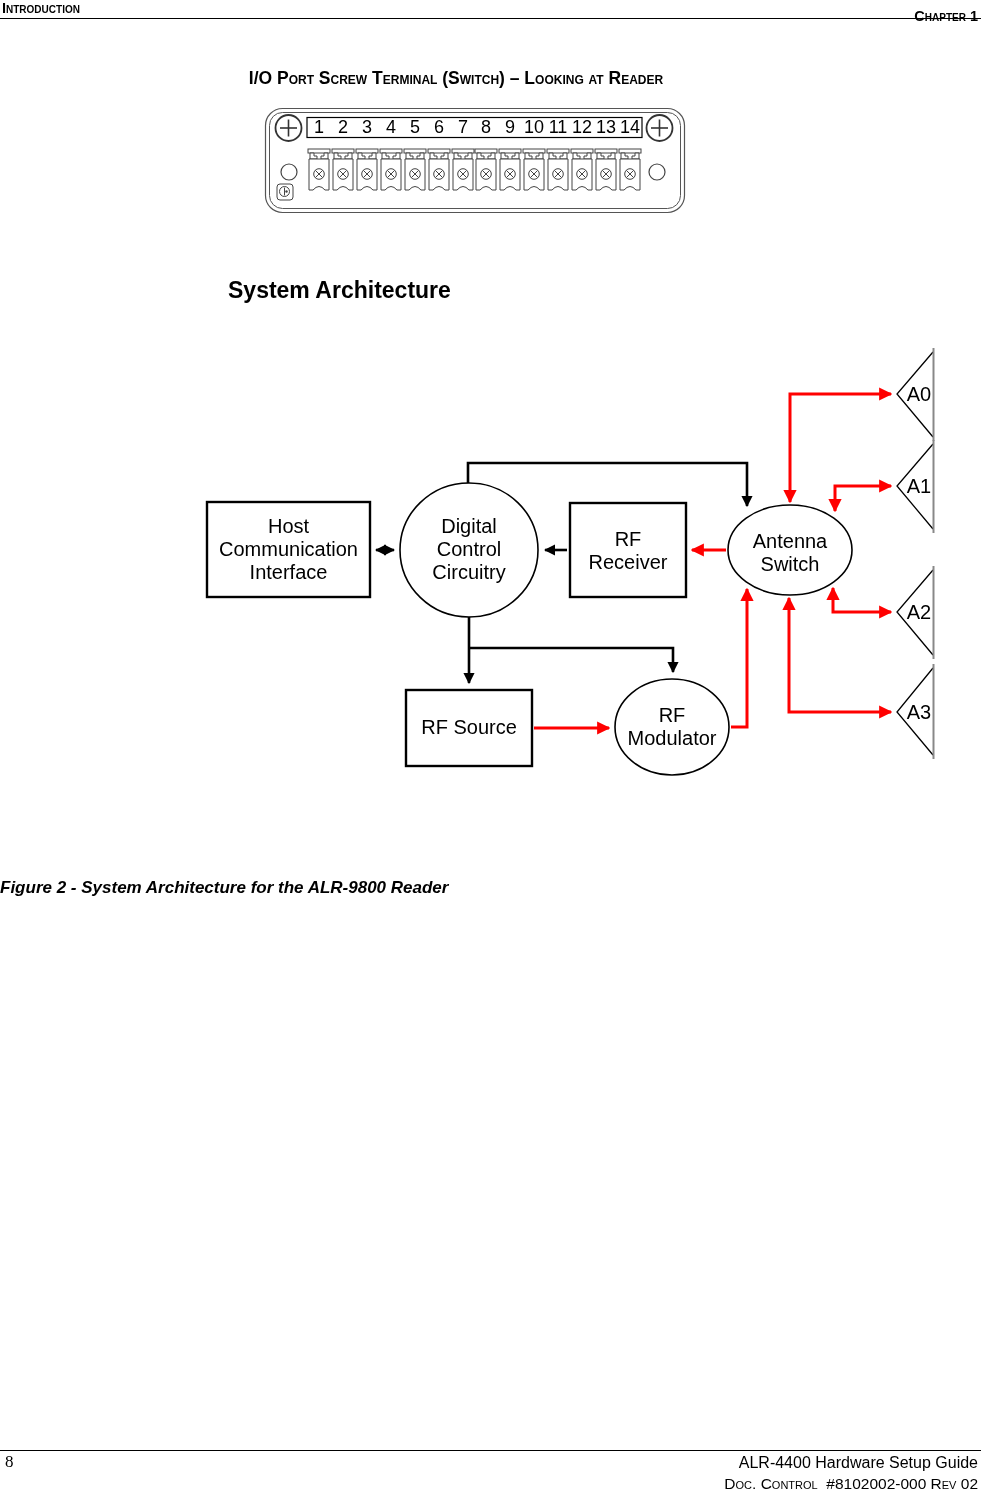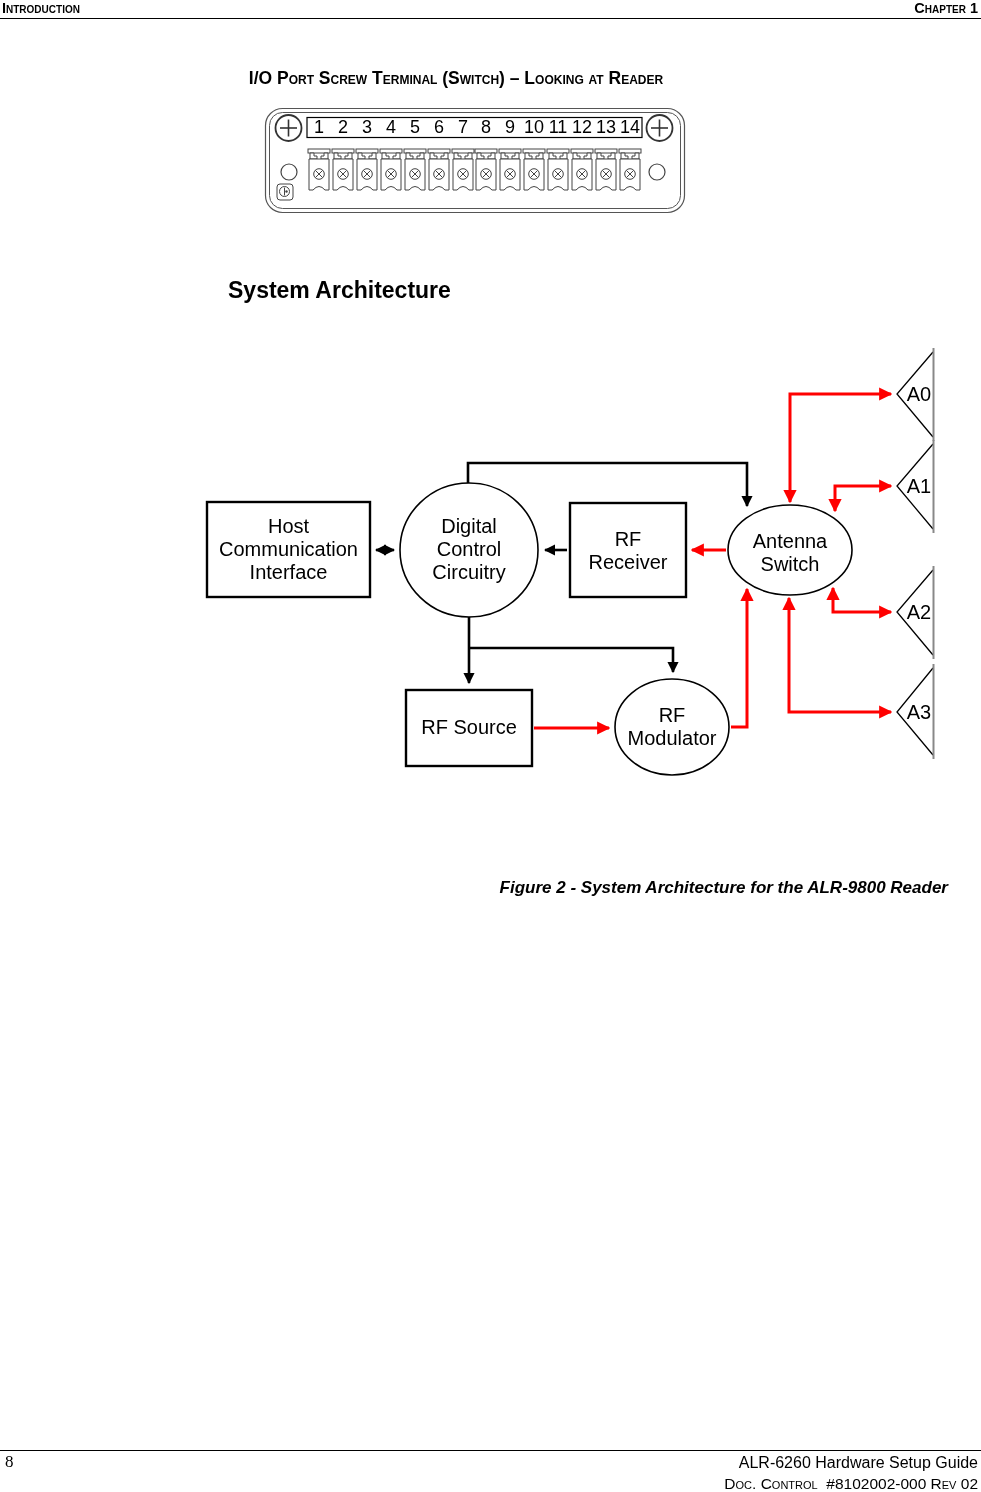--- a/index.html
+++ b/index.html
@@ -6,28 +6,28 @@
   html,body { margin:0; padding:0; background:#fff; }
   .page {
     position:relative; width:981px; height:1492px; background:#fff;
     font-family:"Liberation Sans", sans-serif; color:var(--ink); overflow:hidden;
   }
   
   .hdr { position:absolute; left:0; top:0; width:100%; height:18px;
          border-bottom:1.6px solid #000; font-weight:bold;
          font-variant:small-caps; font-size:14.5px; }
   .hdr .l { position:absolute; left:2px; top:0; }
-  .hdr .r { position:absolute; right:3px; top:0; }
+  .hdr .r { position:absolute; right:3px; top:8px; }
   
   .io-title { position:absolute; left:0; top:68px; width:912px; text-align:center;
               font-weight:bold; font-variant:small-caps; font-size:17.5px; }
   
   .sect { position:absolute; left:228px; top:277px; font-weight:bold; font-size:23px;text-align:center; }
   
-  .caption { position:absolute; left:0; top:878px; width:948px; text-align:right;
+  .caption { position:absolute; left:0; top:878px; width:948px; text-align:left;
              font-weight:bold; font-style:italic; font-size:17px; }
   
   .ftr-line { position:absolute; left:0; top:1450px; width:100%; border-top:1.3px solid #000; }
   .pageno { position:absolute; left:5px; top:1452px;
             font-family:"Liberation Serif", serif; font-size:17px; }
   .ftr-right { position:absolute; right:3px; top:1452px; text-align:right;
                font-size:16px; line-height:21px; }
   .ftr-right .doc { font-variant:small-caps; font-size:15.5px; white-space:pre; }
   
   .svg-terminal { position:absolute; left:258px; top:100px; }
@@ -211,17 +211,17 @@
       <text class="node-label" x="672" y="722">RF</text>
       <text class="node-label" x="672" y="745">Modulator</text>
     </g>
   </svg>
 
   <div class="caption">Figure 2 - System Architecture for the ALR-9800 Reader</div>
 
   <div class="ftr-line"></div>
   <div class="pageno">8</div>
   <div class="ftr-right">
-    <div>ALR-6260 Hardware Setup Guide</div>
+    <div>ALR-4400 Hardware Setup Guide</div>
     <div class="doc">Doc. Control  #8102002-000 Rev 02</div>
   </div>
 
 </div>
 
 </body></html>

